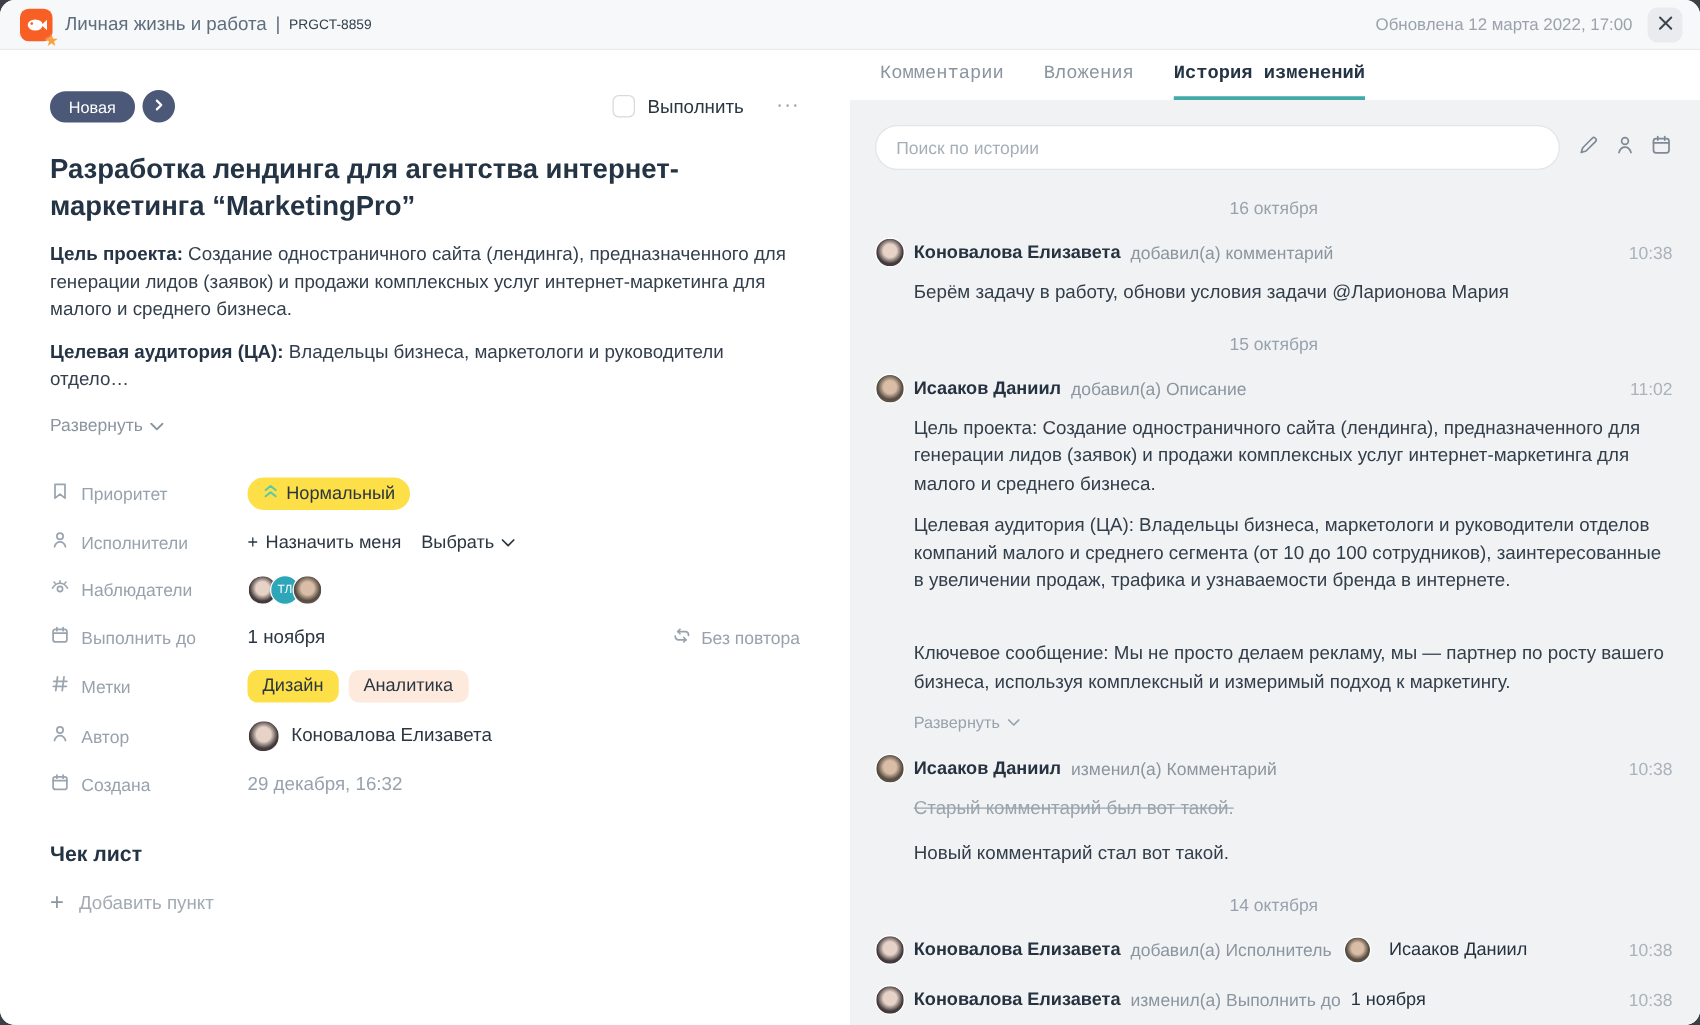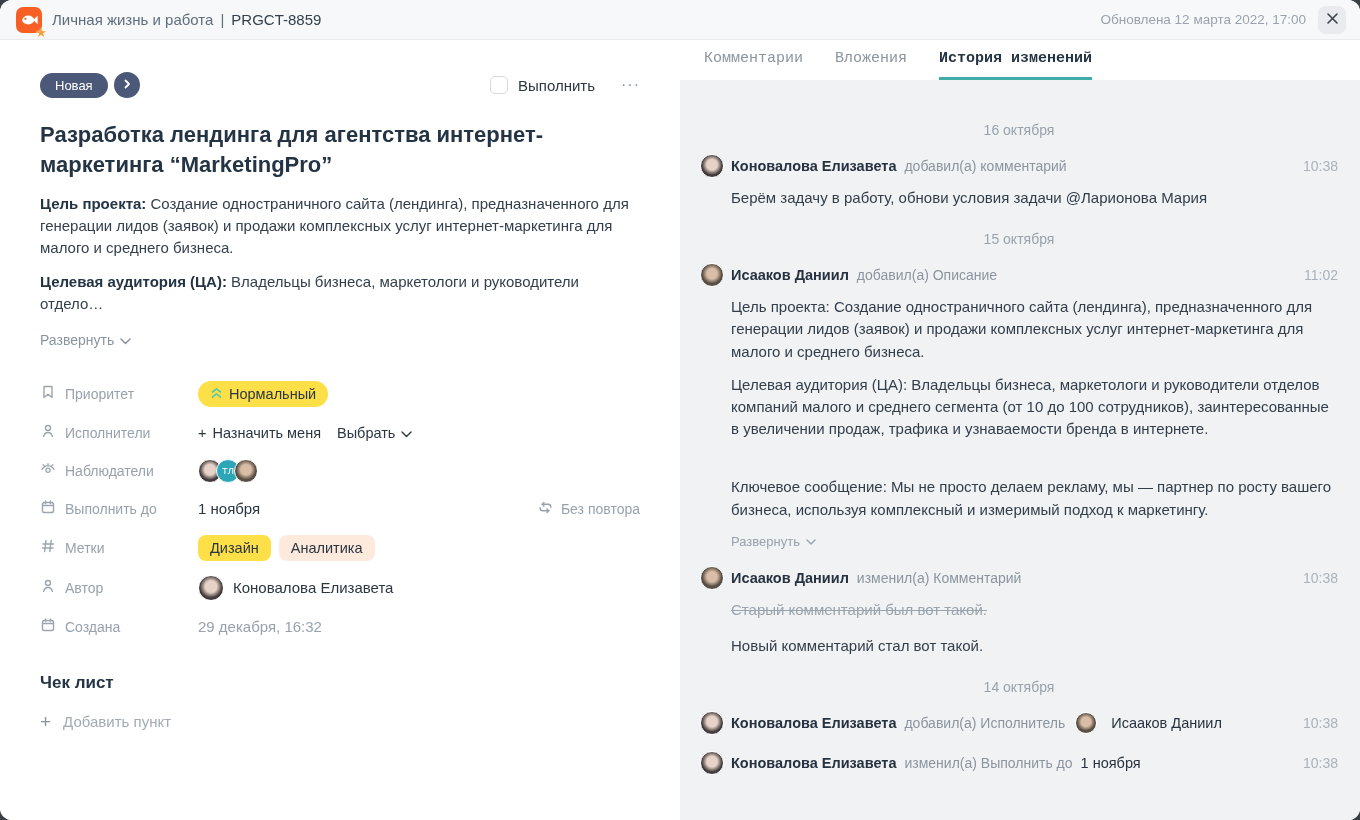--- a/index.html
+++ b/index.html
@@ -33,21 +33,21 @@
     flex:0 0 26px;
   }
   .logo svg { display:block; }
   .logo .star {
     position:absolute; right:-5px; bottom:-6px;
     color:#f7a03c; font-size:13px; line-height:13px;
     text-shadow:0 0 2px #f7f8f9;
   }
   .topbar .workspace { color:#5f6e7d; font-size:15px; }
   .topbar .sep { color:#5f6e7d; font-size:15px; margin:0 7px; }
-  .topbar .task-id { color:#33404d; font-size:15px; }
+  .topbar .task-id { color:#33404d; font-size:11px; }
   .topbar .right { margin-left:auto; display:flex; align-items:center; gap:12px; }
   .topbar .updated { color:#9aa3ad; font-size:13.5px;text-align:right; }
   .close-btn {
     width:28px; height:28px; border-radius:8px;
     background:#e9ebee; border:none; cursor:pointer;
     display:flex; align-items:center; justify-content:center;
     color:#3a454f;
   }
   
   .main { flex:1; display:flex; min-height:0; }
@@ -434,20 +434,42 @@
 
     <div class="right-panel">
       <div class="tabs">
         <div class="tab">Комментарии</div>
         <div class="tab">Вложения</div>
         <div class="tab active">История изменений</div>
       </div>
 
       <div class="history">
 
+        <div class="search-row">
+          <input class="search-input" type="text" placeholder="Поиск по истории" style="">
+          <div class="filter-icons">
+            <span>
+              <svg width="18" height="18" viewBox="0 0 18 18" fill="none" stroke="#7f8a96" stroke-width="1.4" stroke-linecap="round" stroke-linejoin="round">
+                  <path d="M3 15 l1.2-3.8 L12 3.4 a1.4 1.4 0 0 1 2 0 l.6.6 a1.4 1.4 0 0 1 0 2 L6.8 13.8 Z"></path>
+                </svg>
+            </span>
+            <span>
+              <svg width="18" height="18" viewBox="0 0 18 18" fill="none" stroke="#7f8a96" stroke-width="1.4" stroke-linecap="round">
+                  <circle cx="9" cy="5.8" r="2.7"></circle>
+                  <path d="M4.2 15 c.9-3 2.6-4.3 4.8-4.3 s3.9 1.3 4.8 4.3"></path>
+                </svg>
+            </span>
+            <span>
+              <svg width="18" height="18" viewBox="0 0 18 18" fill="none" stroke="#7f8a96" stroke-width="1.4" stroke-linecap="round">
+                  <rect x="2.8" y="3.8" width="12.4" height="11.4" rx="2"></rect>
+                  <path d="M2.8 7.2 h12.4 M6.2 2.2 v2.8 M11.8 2.2 v2.8"></path>
+                </svg>
+            </span>
+          </div>
+        </div>
 
         <div class="date-sep">16 октября</div>
 
         <div class="entry">
           <div class="entry-head">
             <span class="avatar photo-f"></span>
             <span class="entry-author">Коновалова Елизавета</span>
             <span class="entry-action">добавил(а) комментарий</span>
             <span class="entry-time">10:38</span>
           </div>

